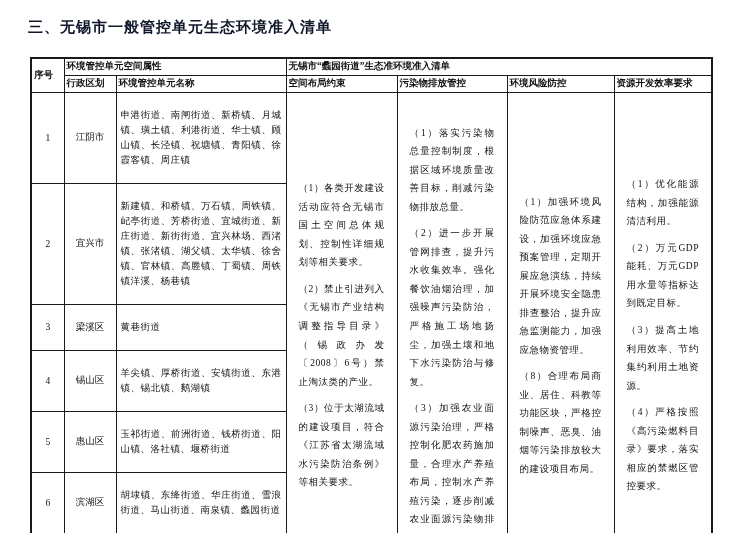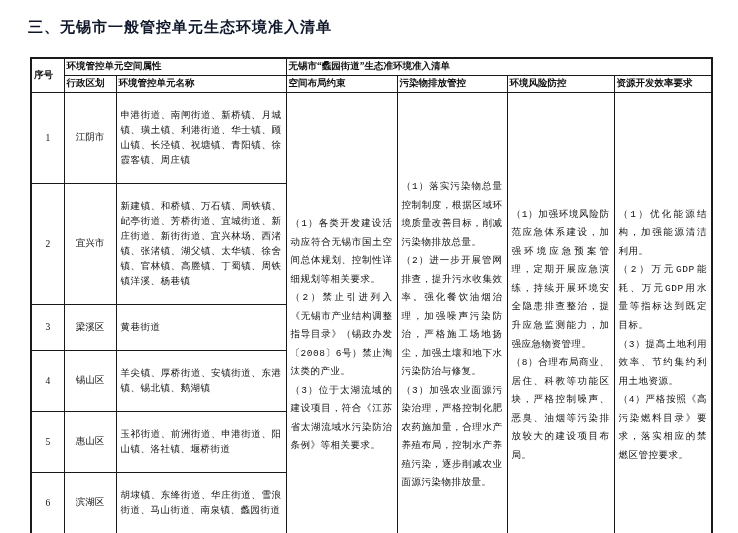--- a/index.html
+++ b/index.html
@@ -50,21 +50,21 @@
   }
   td.units-cell {
     text-align:justify; vertical-align:middle;
     line-height:15px; letter-spacing:0.5px;
   }
   td.content-cell {
     text-align:justify; vertical-align:middle;
     line-height:1.95; letter-spacing:0.5px;
     padding:2px 4px;
   }
-  td.content-cell p { margin:0;font-family:Liberation Mono, monospace; }
+  td.content-cell p { margin:8px; }
 
   .page-number {
     position:absolute; left:0; right:0; top:490px;
     text-align:center; font-size:10px; color:#222;
   }
 </style>
 </head>
 <body>
 
 <div class="page">
@@ -132,21 +132,21 @@
       <td class="units-cell">黄巷街道</td>
     </tr>
     <tr class="r4">
       <td class="no-cell">4</td>
       <td class="district-cell">锡山区</td>
       <td class="units-cell">羊尖镇、厚桥街道、安镇街道、东港镇、锡北镇、鹅湖镇</td>
     </tr>
     <tr class="r5">
       <td class="no-cell">5</td>
       <td class="district-cell">惠山区</td>
-      <td class="units-cell">玉祁街道、前洲街道、申港街道、阳山镇、洛社镇、堰桥街道</td>
+      <td class="units-cell">玉祁街道、前洲街道、钱桥街道、阳山镇、洛社镇、堰桥街道</td>
     </tr>
     <tr class="r6">
       <td class="no-cell">6</td>
       <td class="district-cell">滨湖区</td>
       <td class="units-cell">胡埭镇、东绛街道、华庄街道、雪浪街道、马山街道、南泉镇、蠡园街道</td>
     </tr>
     <tr class="r7">
       <td class="no-cell">7</td>
       <td class="district-cell">新吴区</td>
       <td class="units-cell">新安街道</td>

